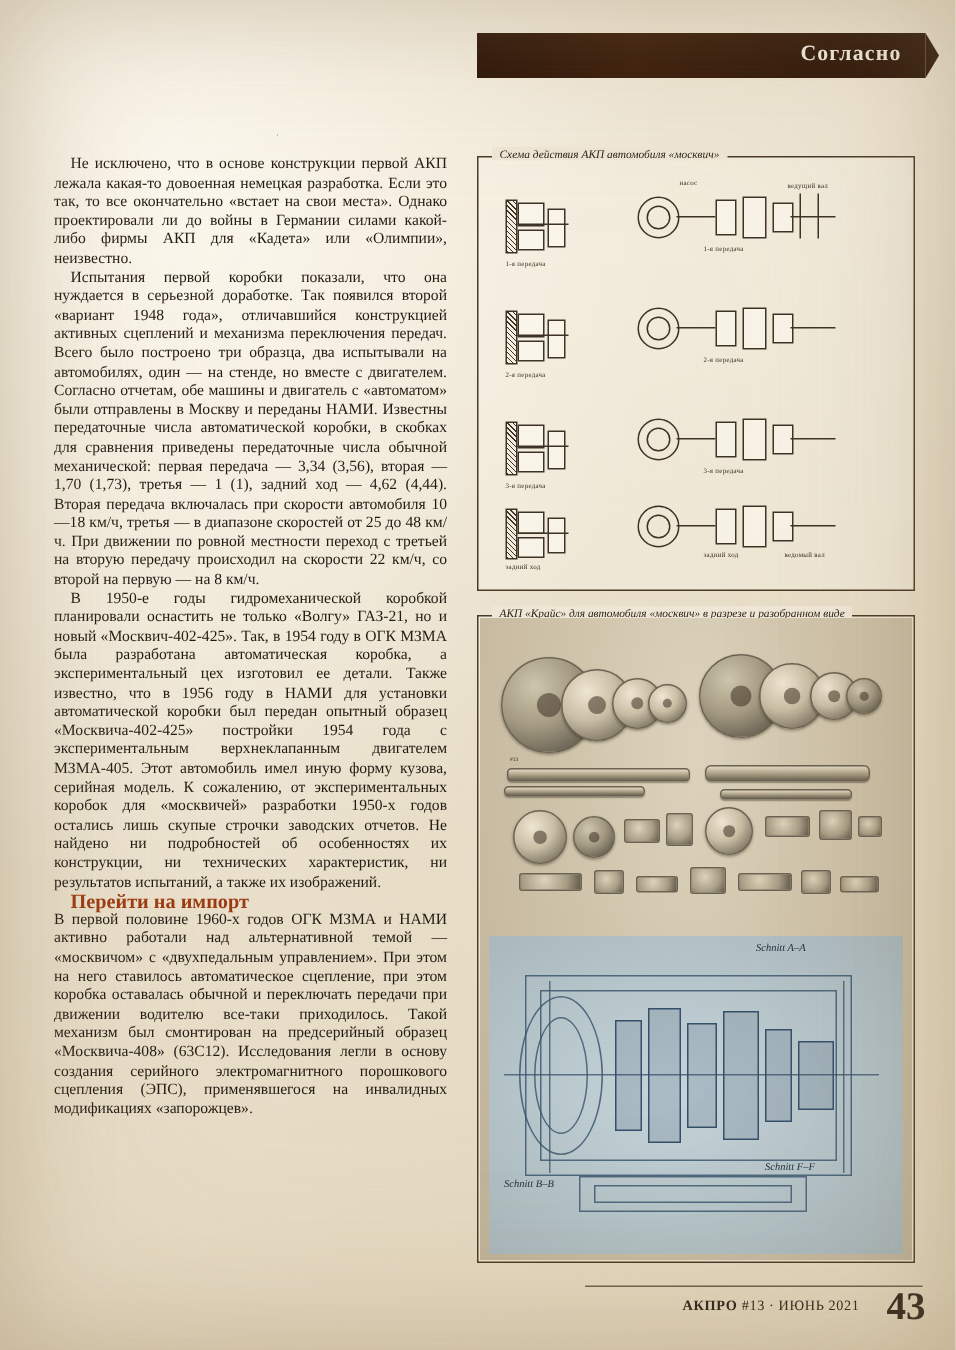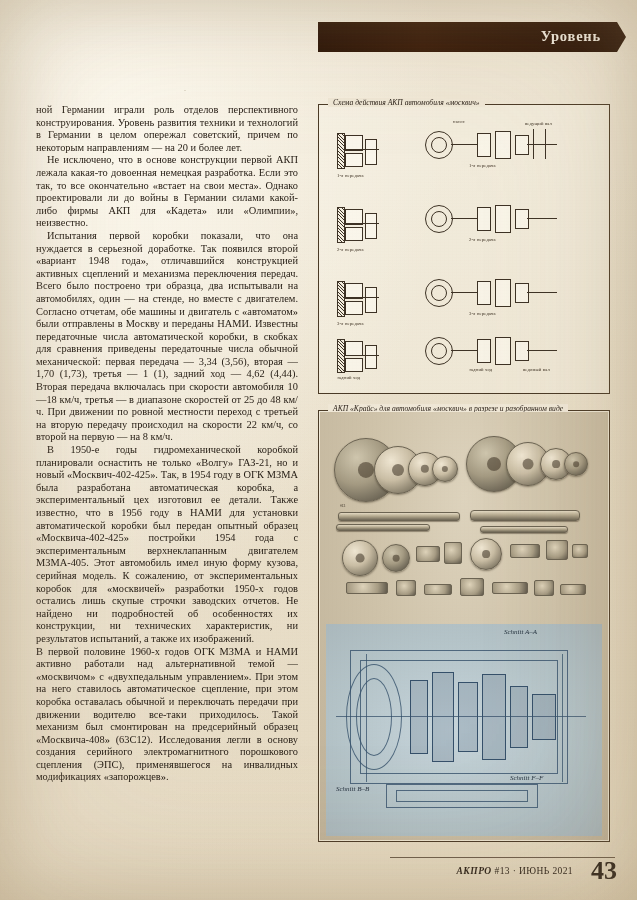--- a/index.html
+++ b/index.html
@@ -253,47 +253,46 @@
     position: absolute;
     right: 64px;
     bottom: 24px;
     font-size: 9.5px;
     color: #2b2118;
     letter-spacing: 0.4px;
   }
   .footer-logo {
     font-weight: bold;
     letter-spacing: 0.5px;
-    font-style: italic;
   }
   .page-num {
     position: absolute;
     right: 20px;
     bottom: 14px;
     font-size: 26px;
     font-weight: bold;
     color: #2b2118;
     font-family: Liberation Serif, serif;
   }
 </style>
 </head>
 <body>
 
 <div class="page">
 
   <div class="header-band"></div>
-  <div class="header-title">Уровень</div>
+  <div class="header-title">Согласно</div>
 
   <div class="tiny-mark">·</div>
 
   <div class="text-col">
-    <p class="noindent">ной Германии играли роль отделов перспективного конструирования. Уровень развития техники и технологий в Германии в целом опережал советский, причем по некоторым направлениям — на 20 и более лет.</p>
     <p>Не исключено, что в основе конструкции первой АКП лежала какая-то довоенная немецкая разработка. Если это так, то все окончательно «встает на свои места». Однако проектировали ли до войны в Германии силами какой-либо фирмы АКП для «Кадета» или «Олимпии», неизвестно.</p>
     <p>Испытания первой коробки показали, что она нуждается в серьезной доработке. Так появился второй «вариант 1948 года», отличавшийся конструкцией активных сцеплений и механизма переключения передач. Всего было построено три образца, два испытывали на автомобилях, один — на стенде, но вместе с двигателем. Согласно отчетам, обе машины и двигатель с «автоматом» были отправлены в Москву и переданы НАМИ. Известны передаточные числа автоматической коробки, в скобках для сравнения приведены передаточные числа обычной механической: первая передача — 3,34 (3,56), вторая — 1,70 (1,73), третья — 1 (1), задний ход — 4,62 (4,44). Вторая передача включалась при скорости автомобиля 10—18 км/ч, третья — в диапазоне скоростей от 25 до 48 км/ч. При движении по ровной местности переход с третьей на вторую передачу происходил на скорости 22 км/ч, со второй на первую — на 8 км/ч.</p>
     <p>В 1950-е годы гидромеханической коробкой планировали оснастить не только «Волгу» ГАЗ-21, но и новый «Москвич-402-425». Так, в 1954 году в ОГК МЗМА была разработана автоматическая коробка, а экспериментальный цех изготовил ее детали. Также известно, что в 1956 году в НАМИ для установки автоматической коробки был передан опытный образец «Москвича-402-425» постройки 1954 года с экспериментальным верхнеклапанным двигателем МЗМА-405. Этот автомобиль имел иную форму кузова, серийная модель. К сожалению, от экспериментальных коробок для «москвичей» разработки 1950-х годов остались лишь скупые строчки заводских отчетов. Не найдено ни подробностей об особенностях их конструкции, ни технических характеристик, ни результатов испытаний, а также их изображений.</p>
+    <p class="subhead">Перейти на импорт</p>
     <p class="noindent">В первой половине 1960-х годов ОГК МЗМА и НАМИ активно работали над альтернативной темой — «москвичом» с «двухпедальным управлением». При этом на него ставилось автоматическое сцепление, при этом коробка оставалась обычной и переключать передачи при движении водителю все-таки приходилось. Такой механизм был смонтирован на предсерийный образец «Москвича-408» (63С12). Исследования легли в основу создания серийного электромагнитного порошкового сцепления (ЭПС), применявшегося на инвалидных модификациях «запорожцев».</p>
   </div>
 
   <div class="fig-col">
 
     <div class="fig-box" id="fig-schema">
       <div class="fig-caption">Схема действия АКП автомобиля «москвич»</div>
 
       <div class="sch-row" style="top:18px;">
         <span class="sch-label" style="left:18px; top:50px;">1-я передача</span>

